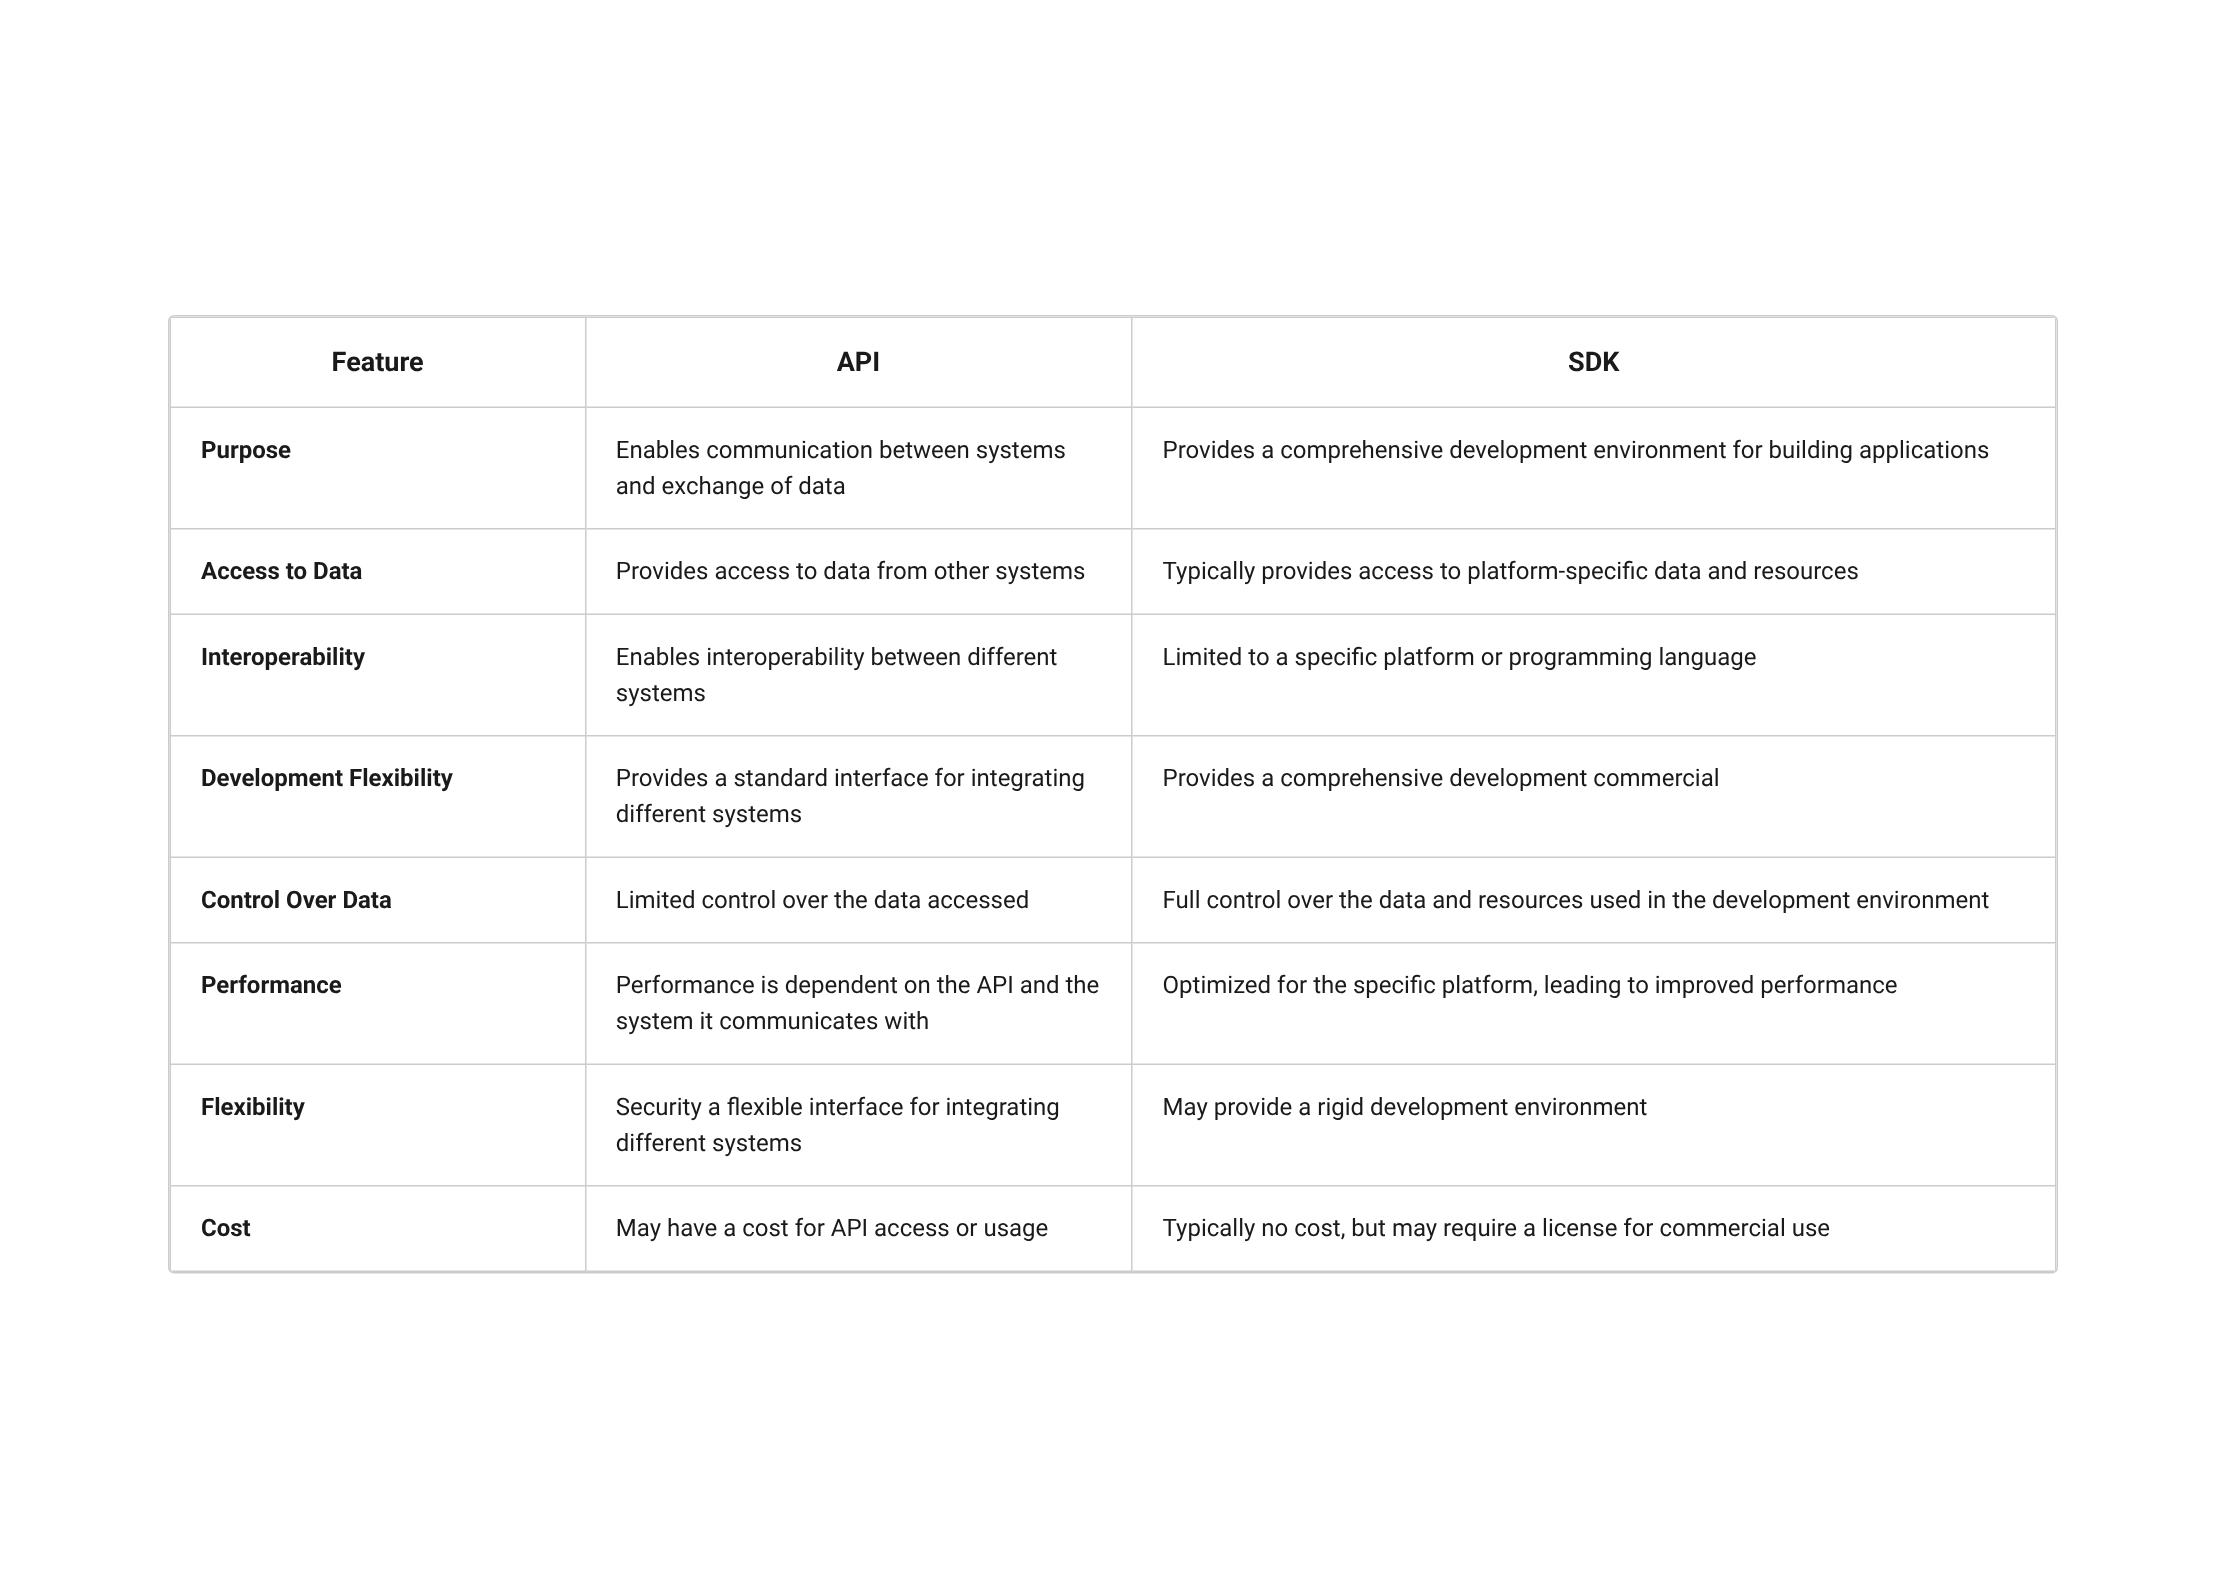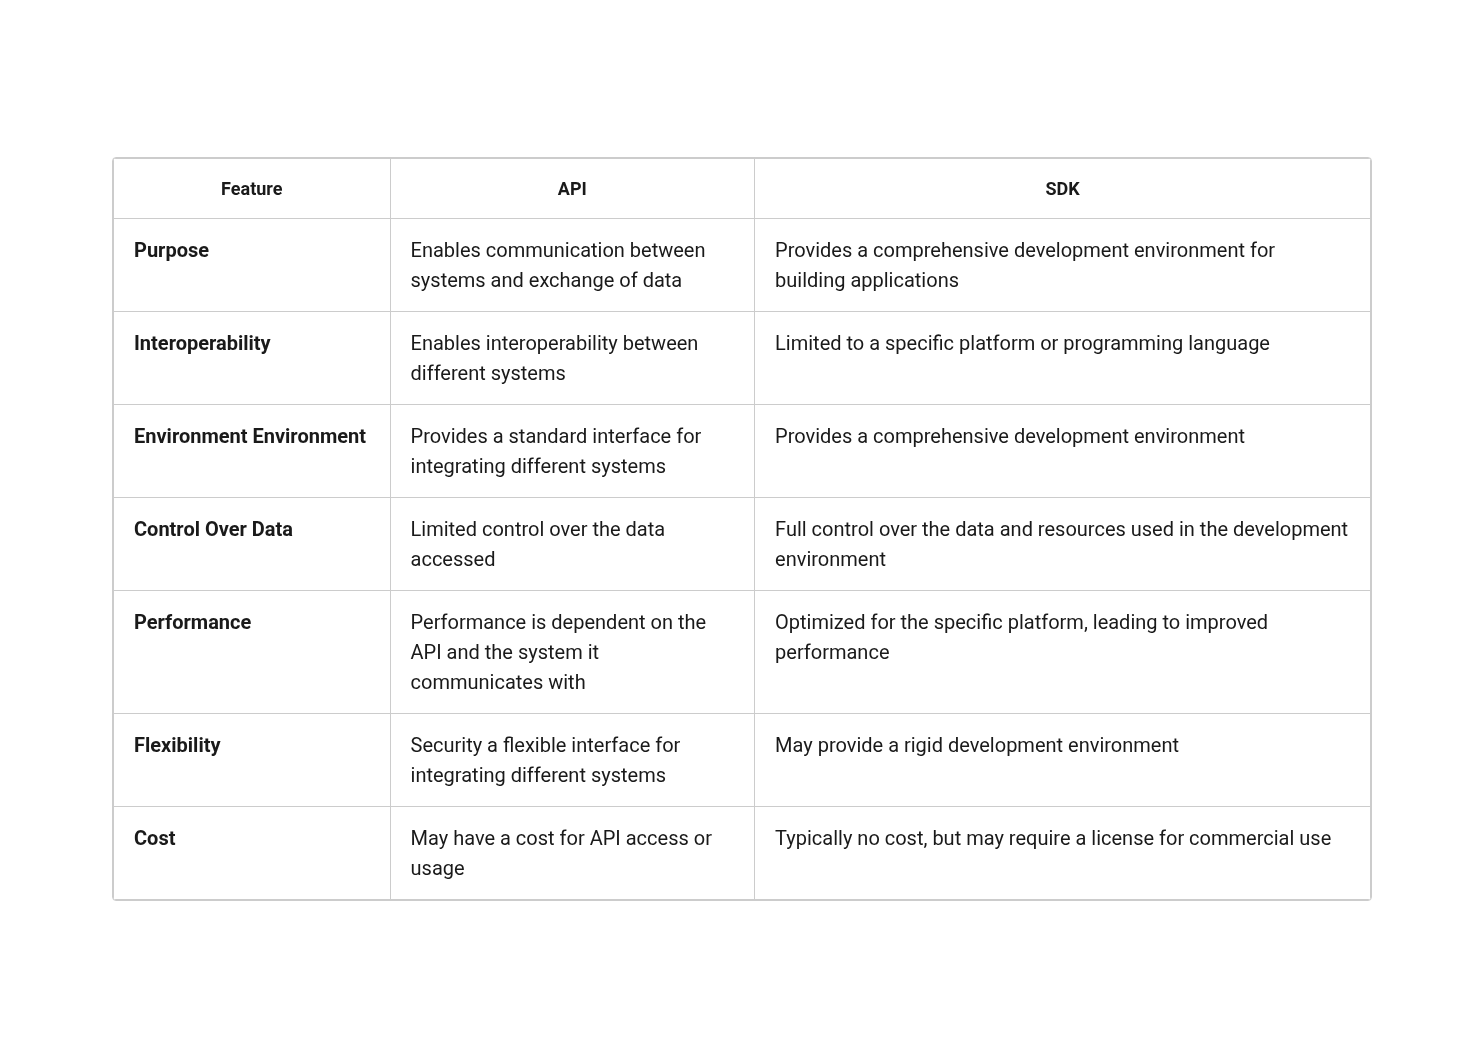--- a/index.html
+++ b/index.html
@@ -27,21 +27,21 @@
 
     table {
       width: 100%;
       border-collapse: collapse;
     }
 
     th, td {
       border: 1px solid #cccccc;
       padding: 16px 20px;
       vertical-align: top;
-      font-size: 20px;
+      font-size: 16px;
       line-height: 1.5;
       color: #1a1a1a;
     }
 
     thead th {
       font-weight: 700;
       background: #ffffff;
       font-size: 18px;
     }
 
@@ -78,28 +78,33 @@
         <th>SDK</th>
       </tr>
     </thead>
     <tbody id="table-body">
     <tr>
           <td>Purpose</td>
           <td>Enables communication between systems and exchange of data</td>
           <td>Provides a comprehensive development environment for building applications</td>
         </tr>
         <tr>
+          <td>Access to Data</td>
+          <td>Provides access to data from other systems</td>
+          <td>Typically provides access to platform-specific data and resources</td>
+        </tr>
+        <tr>
           <td>Interoperability</td>
           <td>Enables interoperability between different systems</td>
           <td>Limited to a specific platform or programming language</td>
         </tr>
         <tr>
-          <td>Environment Environment</td>
+          <td>Development Flexibility</td>
           <td>Provides a standard interface for integrating different systems</td>
-          <td>Provides a comprehensive development environment</td>
+          <td>Provides a comprehensive development commercial</td>
         </tr>
         <tr>
           <td>Control Over Data</td>
           <td>Limited control over the data accessed</td>
           <td>Full control over the data and resources used in the development environment</td>
         </tr>
         <tr>
           <td>Performance</td>
           <td>Performance is dependent on the API and the system it communicates with</td>
           <td>Optimized for the specific platform, leading to improved performance</td>

